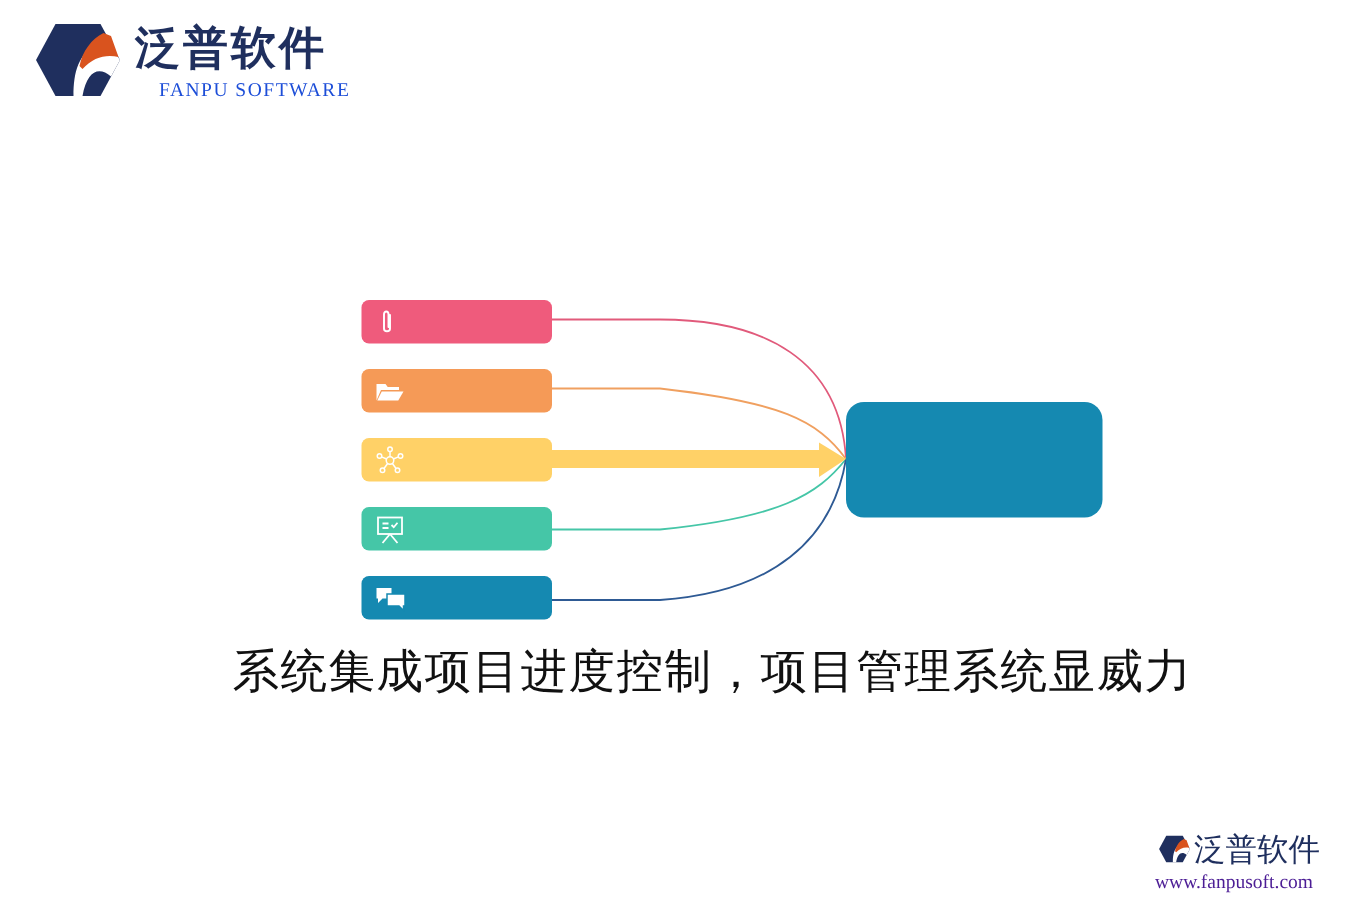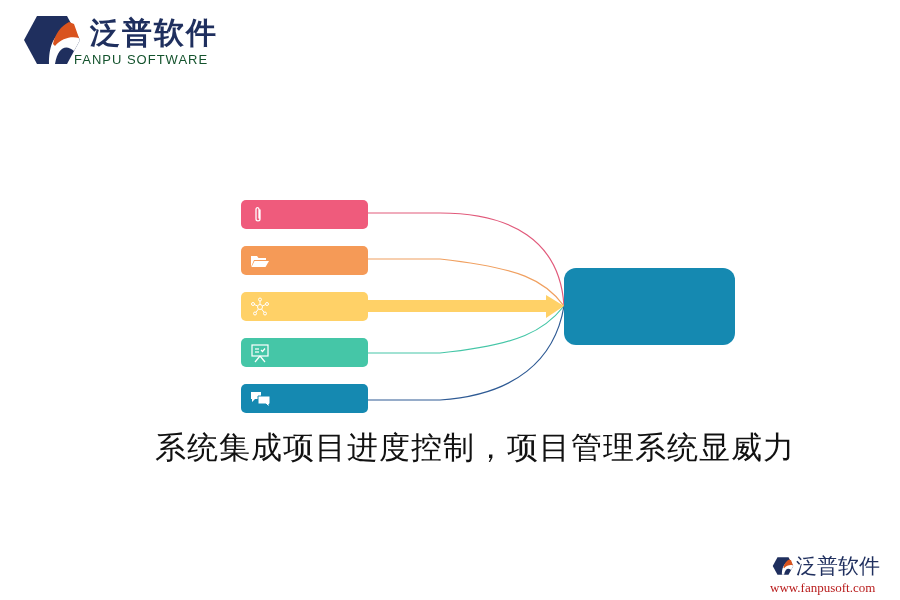--- a/index.html
+++ b/index.html
@@ -2,35 +2,35 @@
 <html><head>
   <meta charset="utf-8">
   <style>
     * { margin: 0; padding: 0; box-sizing: border-box; }
     html, body { width: 900px; height: 600px; background: #ffffff; overflow: hidden; }
     body { position: relative; font-family: "DejaVu Sans", "Liberation Sans", sans-serif; }
 
     .logo { position: absolute; left: 18px; top: 12px; width: 220px; height: 56px; }
     .logo-mark { position: absolute; left: 4px; top: 2px; width: 60px; height: 52px; }
     .logo-cn { position: absolute; left: 72px; top: 4px; font-size: 30px; font-weight: bold; color: #1f2f5e; letter-spacing: 2px; line-height: 34px; white-space: nowrap; }
-    .logo-en { position: absolute; left: 56px; top: 40px; font-family: Liberation Sans, sans-serif; font-size: 13px; color: #14532d; letter-spacing: 1px; white-space: nowrap; }
+    .logo-en { position: absolute; left: 88px; top: 40px; font-family: Liberation Serif, serif; font-size: 13px; color: #1d4ed8; letter-spacing: 1px; white-space: nowrap; }
 
     .node { position: absolute; left: 241px; width: 127px; height: 29px; border-radius: 5px; display: flex; align-items: center; padding-left: 9px; }
     .node svg { display: block; }
 
     .links { position: absolute; left: 0; top: 0; width: 900px; height: 600px; pointer-events: none; }
 
     .center-box { position: absolute; left: 564px; top: 268px; width: 171px; height: 77px; border-radius: 12px; background: #1589b1; }
 
     .headline { position: absolute; left: 0; top: 427px; width: 950px; text-align: center; font-size: 31px; color: #111111; letter-spacing: 1px; white-space: nowrap; }
 
     .footer-logo { position: absolute; left: 770px; top: 552px; width: 125px; height: 46px; }
     .footer-mark { position: absolute; left: 2px; top: 4px; width: 22px; height: 20px; }
     .footer-cn { position: absolute; left: 26px; top: 0px; font-size: 21px; color: #1f2f5e; white-space: nowrap; line-height: 28px; }
-    .footer-url { position: absolute; left: 0; top: 28px; font-family: "Liberation Serif", serif; font-size: 13px; color: #b91c1c; white-space: nowrap; }
+    .footer-url { position: absolute; left: 0; top: 28px; font-family: "Liberation Serif", serif; font-size: 13px; color: #4c1d95; white-space: nowrap; }
   </style>
 </head>
 <body>
 
 <div class="logo">
   <svg class="logo-mark" viewBox="0 0 60 52">
     <polygon points="15,2 45,2 58,26 45,50 15,50 2,26" fill="#1f2f5e"></polygon>
     <path d="M27,50 C27,34 30,22 44,14 L50,14 L58,26 L52,37 C44,30 36,33 33,50 Z" fill="#ffffff"></path>
     <path d="M31,30 C33,20 39,12 47,8 L52,10 L57,24 C49,22 40,24 33,32 Z" fill="#d9531e"></path>
   </svg>

